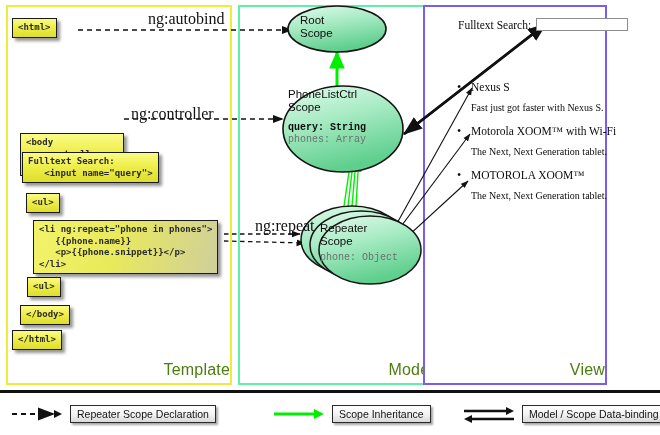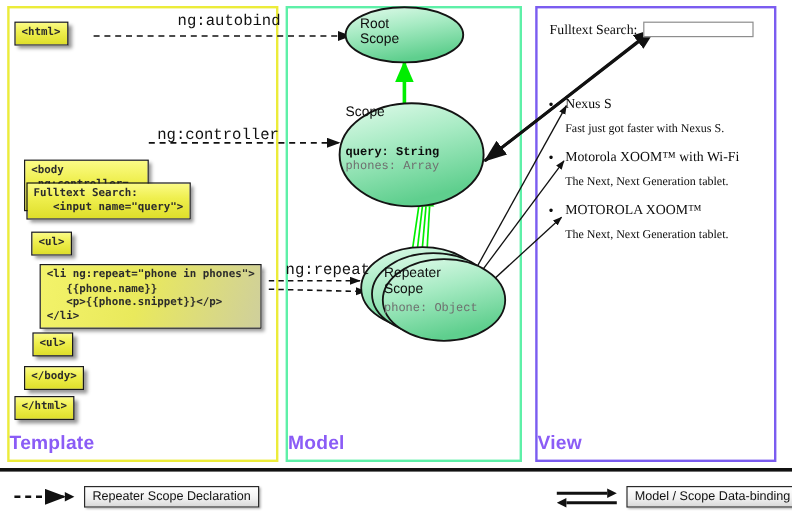--- a/index.html
+++ b/index.html
@@ -26,30 +26,30 @@
 
   .panel {
     position: absolute;
     background: #ffffff;
     box-sizing: border-box;
     border-width: 2px;
     border-style: solid;
   }
   #panel-template { left: 6px;   top: 5px;  width: 226px; height: 380px; border-color: #ecec3a; }
   #panel-model    { left: 238px; top: 5px;  width: 197px; height: 380px; border-color: #5ef0a8; }
-  #panel-view     { left: 446px; top: 5px;  width: 201px; height: 380px; border-color: #7b5cf0; }
+  #panel-view     { left: 423px; top: 5px;  width: 184px; height: 380px; border-color: #7b5cf0; }
 
   .panel-label {
     position: absolute;
     bottom: 4px;
     left: 0; right: 0;
-    text-align: left;
+    text-align: right;
     font-size: 16px;
-    font-weight: 700;
-    color: #8b5cf6;
+    font-weight: 400;
+    color: #4d7c0f;
     letter-spacing: 0.2px;
   }
 
   
   #wires {
     position: absolute;
     left: 0; top: 0;
     width: 660px; height: 390px;
     pointer-events: none;
   }
@@ -78,28 +78,28 @@
   #box-fulltext  { left: 22px;  top: 152px; }
   #box-ul1       { left: 26px;  top: 193px; }
   #box-li        { left: 33px;  top: 220px; }
   #box-ul2       { left: 27px;  top: 277px; }
   #box-bodyend   { left: 20px;  top: 305px; }
   #box-htmlend   { left: 12px;  top: 330px; }
 
   
   .edge-label {
     position: absolute;
-    font-family: Liberation Mono, monospace;
-    font-size: 13px;
+    font-family: Liberation Serif, serif;
+    font-size: 16px;
     color: #111111;
     white-space: nowrap;
   }
   #lbl-autobind   { left: 148px; top: 10px; }
   #lbl-controller { left: 131px; top: 105px; }
-  #lbl-repeat     { left: 238px; top: 217px; }
+  #lbl-repeat     { left: 238px; top: 217px; padding-left: 17px; }
 
   
   .scope-text {
     position: absolute;
     pointer-events: none;
   }
   .scope-title {
     font-family: "Liberation Sans", sans-serif;
     font-size: 11.5px;
     color: #0d0d0d;
@@ -311,20 +311,21 @@
     <div class="edge-label" id="lbl-autobind">ng:autobind</div>
     <div class="edge-label" id="lbl-controller">ng:controller</div>
     <div class="edge-label" id="lbl-repeat">ng:repeat</div>
 
     <div class="scope-text" id="txt-root">
       <div class="scope-title">Root</div>
       <div class="scope-title">Scope</div>
     </div>
 
     <div class="scope-text" id="txt-plc">
+      <div class="scope-title">PhoneListCtrl</div>
       <div class="scope-title">Scope</div>
     </div>
     <div class="scope-text" id="txt-plc-prop">
       <div class="scope-prop bold">query: String</div>
       <div class="scope-prop dim">phones: Array</div>
     </div>
 
     <div class="scope-text" id="txt-rep">
       <div class="scope-title">Repeater</div>
       <div class="scope-title">Scope</div>
@@ -360,20 +361,27 @@
   <div id="legend">
 
     <div class="legend-entry" id="legend-implicit">
       <svg class="legend-glyph" viewBox="0 0 54 20">
         <line x1="2" y1="10" x2="44" y2="10" stroke="#111111" stroke-width="2.2" stroke-dasharray="5,4" marker-end="url(#arrBlack)"></line>
         <path d="M44,6 L52,10 L44,14 z" fill="#111111"></path>
       </svg>
       <span class="legend-chip">Repeater Scope Declaration</span>
     </div>
 
+    <div class="legend-entry" id="legend-inherit">
+      <svg class="legend-glyph" viewBox="0 0 54 20">
+        <line x1="2" y1="10" x2="42" y2="10" stroke="#00ee00" stroke-width="3.2"></line>
+        <path d="M42,5 L52,10 L42,15 z" fill="#00ee00"></path>
+      </svg>
+      <span class="legend-chip">Scope Inheritance</span>
+    </div>
 
     <div class="legend-entry" id="legend-binding">
       <svg class="legend-glyph" viewBox="0 0 54 20">
         <line x1="2" y1="7" x2="44" y2="7" stroke="#111111" stroke-width="2.4"></line>
         <path d="M44,3 L52,7 L44,11 z" fill="#111111"></path>
         <line x1="52" y1="15" x2="10" y2="15" stroke="#111111" stroke-width="2.4"></line>
         <path d="M10,11 L2,15 L10,19 z" fill="#111111"></path>
       </svg>
       <span class="legend-chip">Model / Scope Data-binding</span>
     </div>

